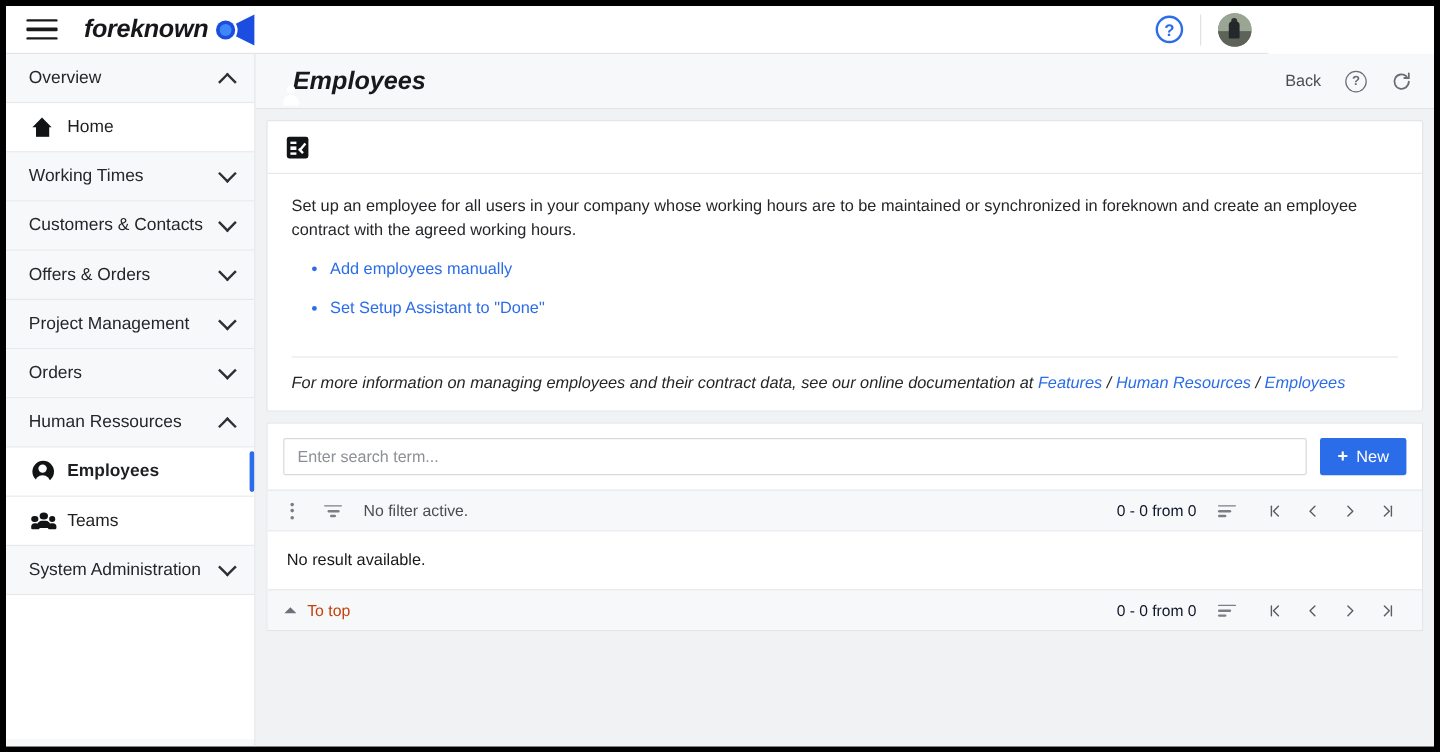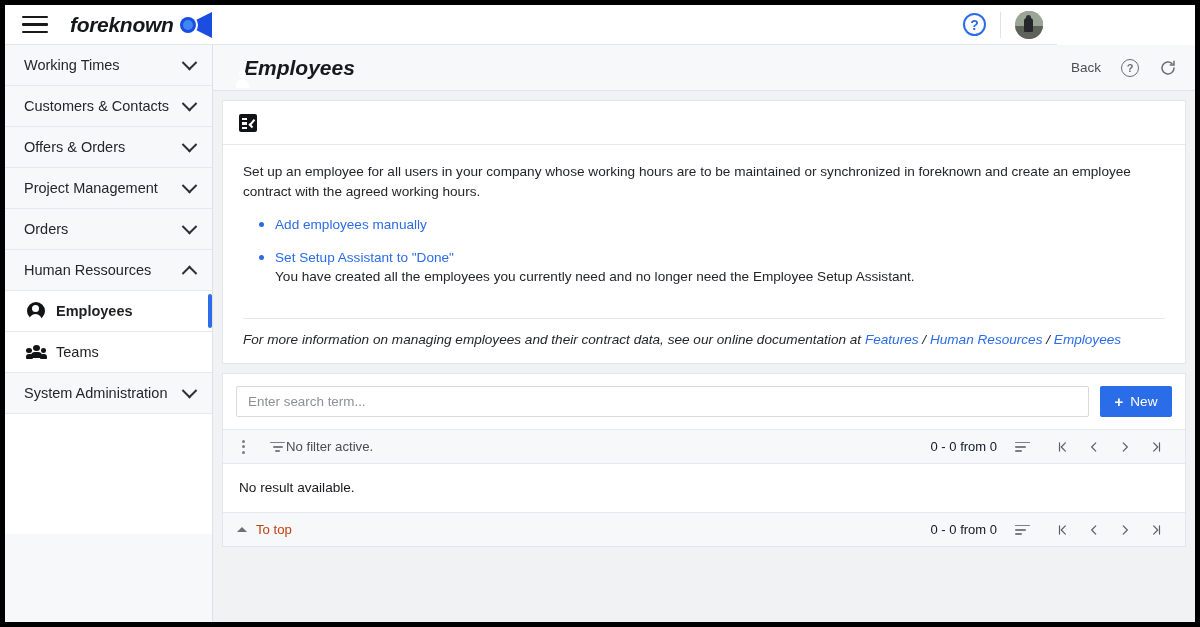--- a/index.html
+++ b/index.html
@@ -229,21 +229,21 @@
     height: 35px; padding: 0 14px 0 12px;
     background: #f7f8fa;
     border-top: 1px solid #e6e8eb; border-bottom: 1px solid #e6e8eb;
     font-size: 13.2px; color: #4a4d52;
   }
   .kebab { width: 16px; display: flex; flex-direction: column; align-items: center; gap: 2.6px; cursor: pointer; }
   .kebab i { width: 3px; height: 3px; border-radius: 50%; background: #7b7f85; display: block; }
   .filter-ico { width: 17px; margin-left: 18px; cursor: pointer; display: flex; flex-direction: column; align-items: center; gap: 2.6px; }
   .filter-ico i { background: #7b7f85; height: 1.8px; display: block; border-radius: 1px; }
   .filter-ico .f1 { width: 15px; } .filter-ico .f2 { width: 10px; } .filter-ico .f3 { width: 5px; }
-  .filter-text { }
+  .filter-text { margin-left: 17px; }
   .pager { margin-left: auto; display: flex; align-items: center; gap: 0; }
   .pager .count { font-size: 13px; color: #0f172a; margin-right: 18px; }
   .sort-ico { width: 17px; margin-right: 15px; cursor: pointer; display: flex; flex-direction: column; align-items: flex-start; gap: 2.6px; }
   .sort-ico i { background: #7b7f85; height: 1.8px; display: block; border-radius: 1px; }
   .sort-ico .s1 { width: 15px; } .sort-ico .s2 { width: 11px; } .sort-ico .s3 { width: 7px; }
   .pbtn {
     width: 31px; height: 26px; display: flex; align-items: center; justify-content: center;
     cursor: pointer; color: #5a5d63; font-size: 14px;
   }
   .pbtn svg { display: block; }
@@ -282,21 +282,34 @@
         <div class="sky"></div>
           <div class="ground"></div>
         <div class="head"></div>
           <div class="person"></div>
       </div>
     </div>
   </div>
 
   <div class="sidebar">
 
-
+    <div class="nav-group">
+      <span class="glabel">Overview</span>
+      <span class="chev up"></span>
+    </div>
+
+    <div class="nav-item">
+      <span class="ico">
+        <span class="ico-home">
+            <span class="roof"></span>
+            <span class="body"></span>
+          </span>
+      </span>
+      <span>Home</span>
+    </div>
 
     <div class="nav-group">
       <span class="glabel">Working Times</span>
       <span class="chev down"></span>
     </div>
 
     <div class="nav-group">
       <span class="glabel">Customers &amp; Contacts</span>
       <span class="chev down"></span>
     </div>
@@ -381,21 +394,20 @@
         </span>
       </div>
       <div class="card-body">
         <p class="intro">Set up an employee for all users in your company whose working hours are to be maintained or synchronized in foreknown and create an employee contract with the agreed working hours.</p>
         <ul class="tasks">
           <li>
             <a class="task-link">Add employees manually</a>
           </li>
           <li>
             <a class="task-link">Set Setup Assistant to "Done"</a>
-            <div class="task-desc">You have created all the employees you currently need and no longer need the Employee Setup Assistant.</div>
           </li>
         </ul>
       </div>
       <div class="card-foot">
         <span>For more information on managing employees and their contract data, see our online documentation at </span><a class="doc-link">Features</a><span class="doc-sep"> / </span><a class="doc-link">Human Resources</a><span class="doc-sep"> / </span><a class="doc-link">Employees</a>
       </div>
     </div>
 
     <div class="list-card">
       <div class="search-row">

